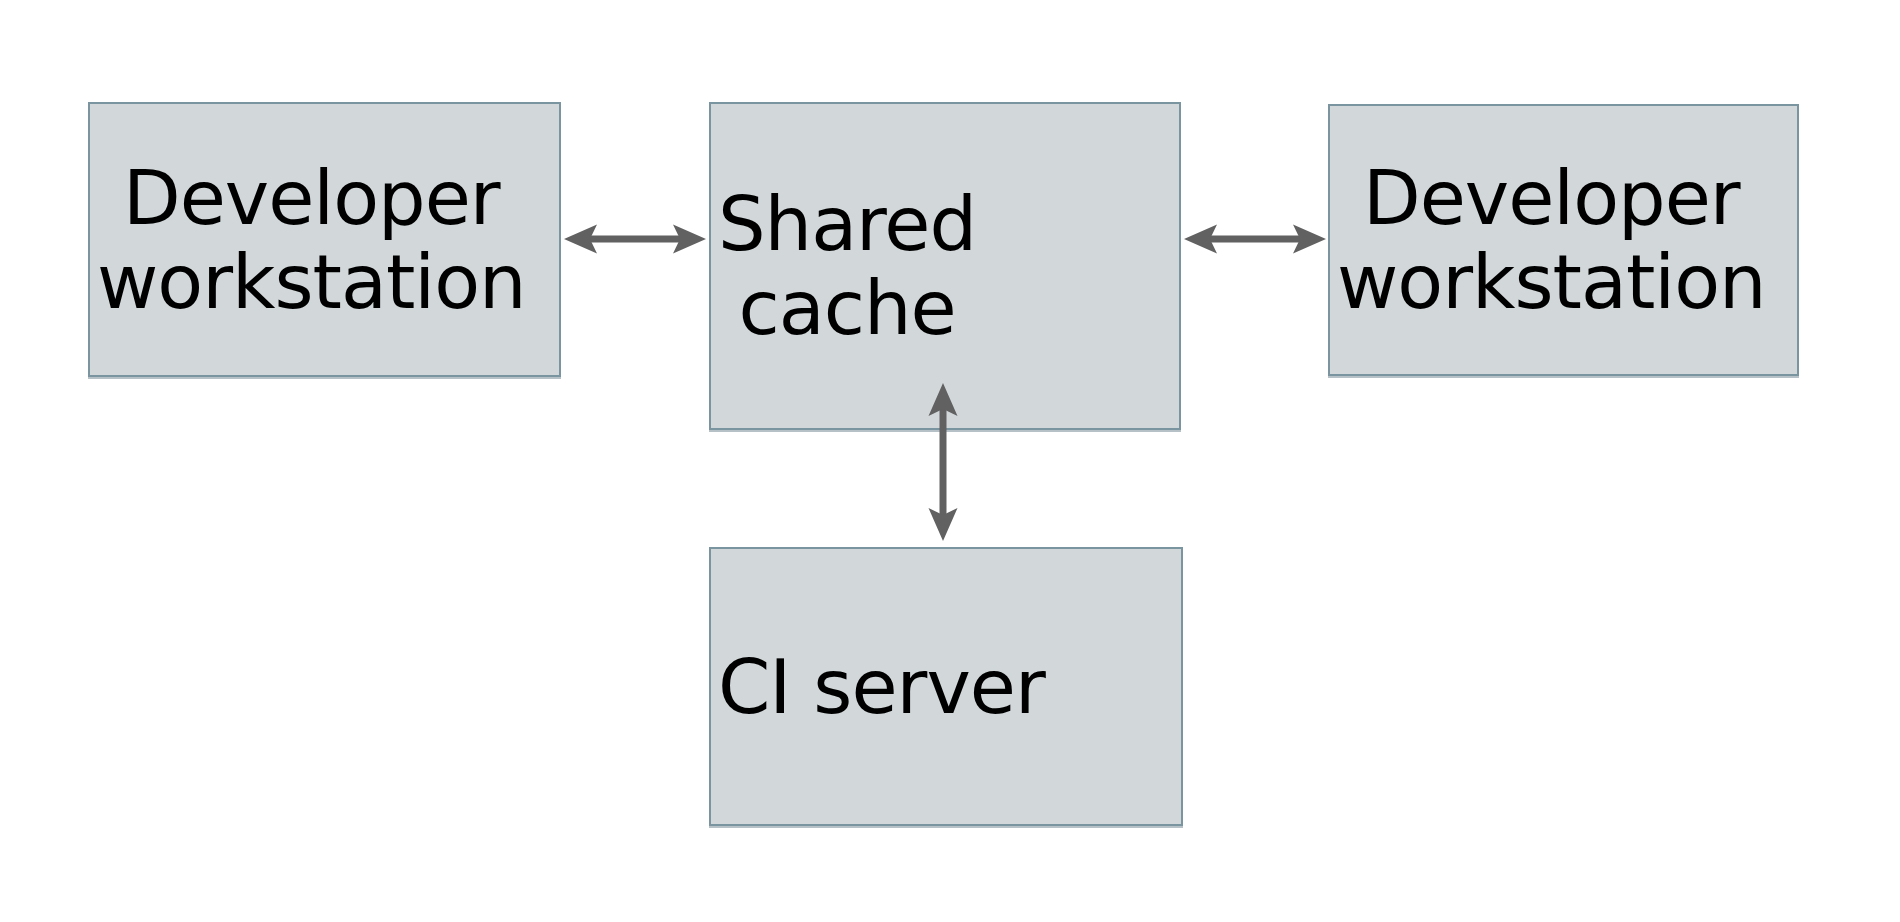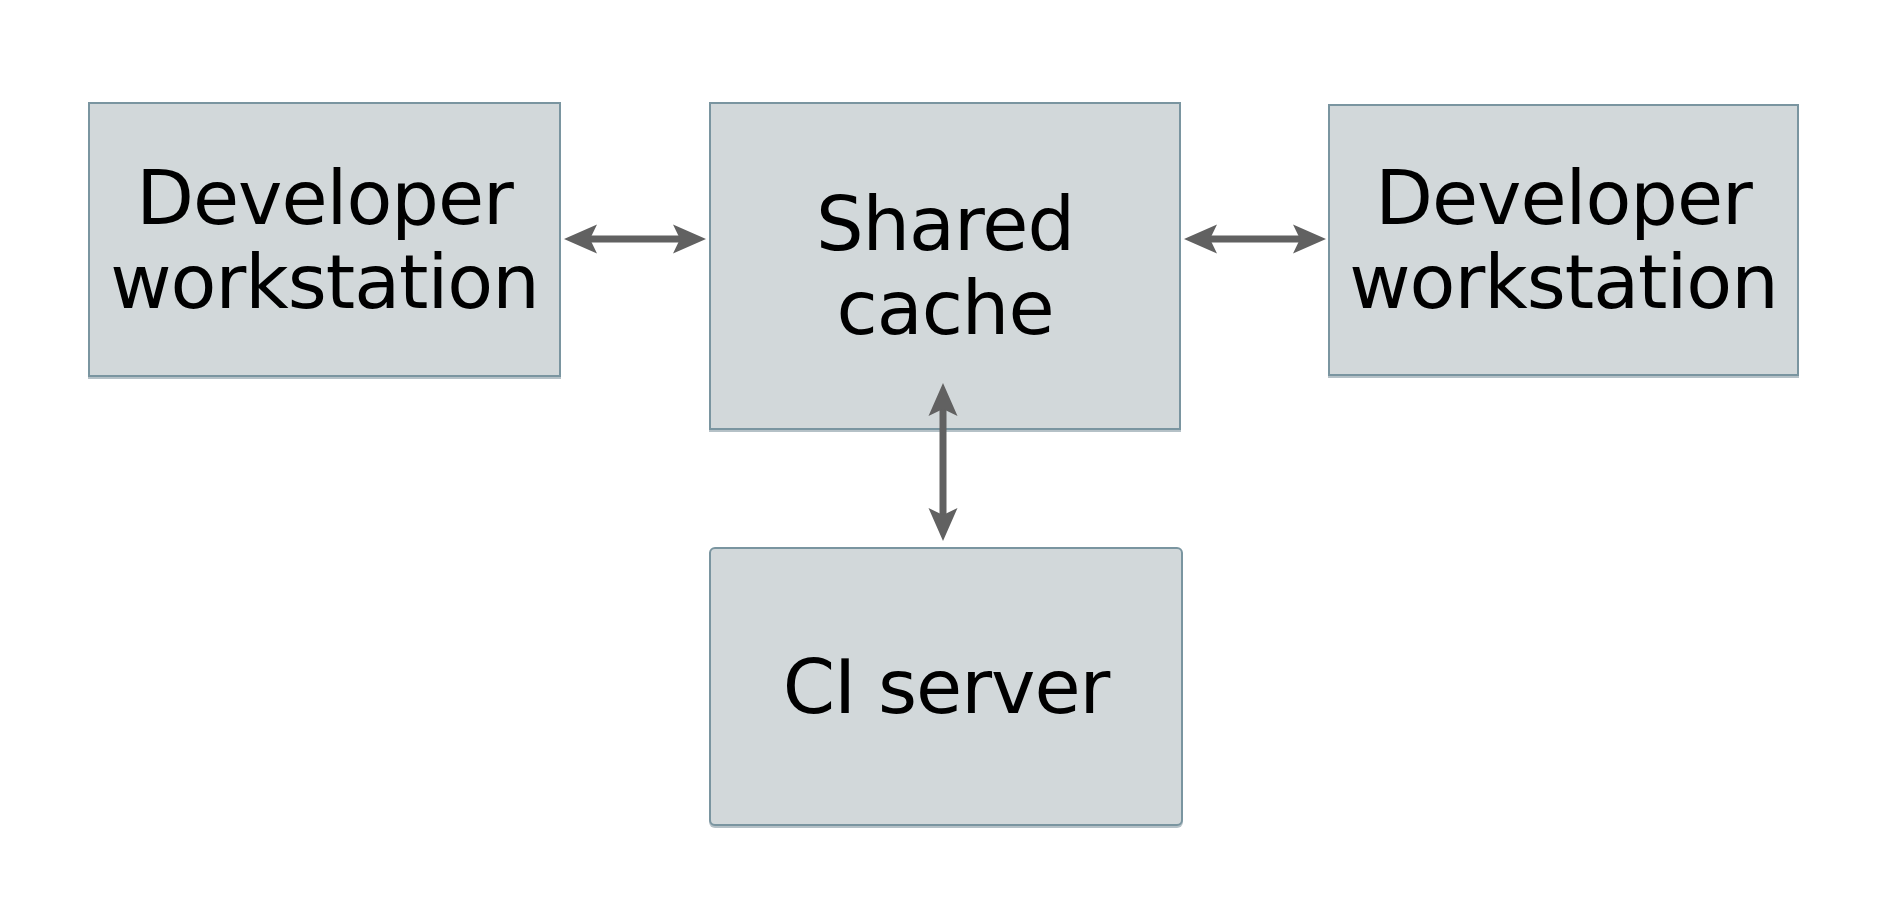--- a/index.html
+++ b/index.html
@@ -21,40 +21,41 @@
     background: var(--background);
     overflow: hidden;
   }
   .node {
     position: absolute;
     background: var(--node-fill);
     border: 2px solid var(--node-border);
     box-shadow: 0 2px 0 0 rgba(70, 100, 115, 0.40);
     display: flex;
     align-items: center;
-    justify-content: center;
+    justify-content: flex-start;
+    padding-left: 7px;
   }
   .node-label {
     color: var(--text);
     font-size: 75px;
     line-height: 1.12;
     text-align: center;
     white-space: pre-line;
     letter-spacing: -1px;
   }
   .arrow { position: absolute; }
   .arrow svg { display: block; }
   .arrow .shaft { stroke: var(--arrow); stroke-width: 7; }
   .arrow .head  { fill: var(--arrow); }
 
   
   #node-dev-left     { left:  88px; top: 102px; width: 473px; height: 275px; }
   #node-shared-cache { left: 709px; top: 102px; width: 472px; height: 328px; }
   #node-dev-right    { left:1328px; top: 104px; width: 471px; height: 272px; }
-  #node-ci-server    { left: 709px; top: 547px; width: 474px; height: 279px; border-radius: 6px; }
+  #node-ci-server    { left: 709px; top: 547px; width: 474px; height: 279px; }
 
   #arrow-left-cache  { left: 563px; top: 217px; }
   #arrow-cache-right { left:1183px; top: 217px; }
   #arrow-cache-ci    { left: 921px; top: 382px; }
 </style>
 </head>
 <body>
 
 <div class="stage">
 

